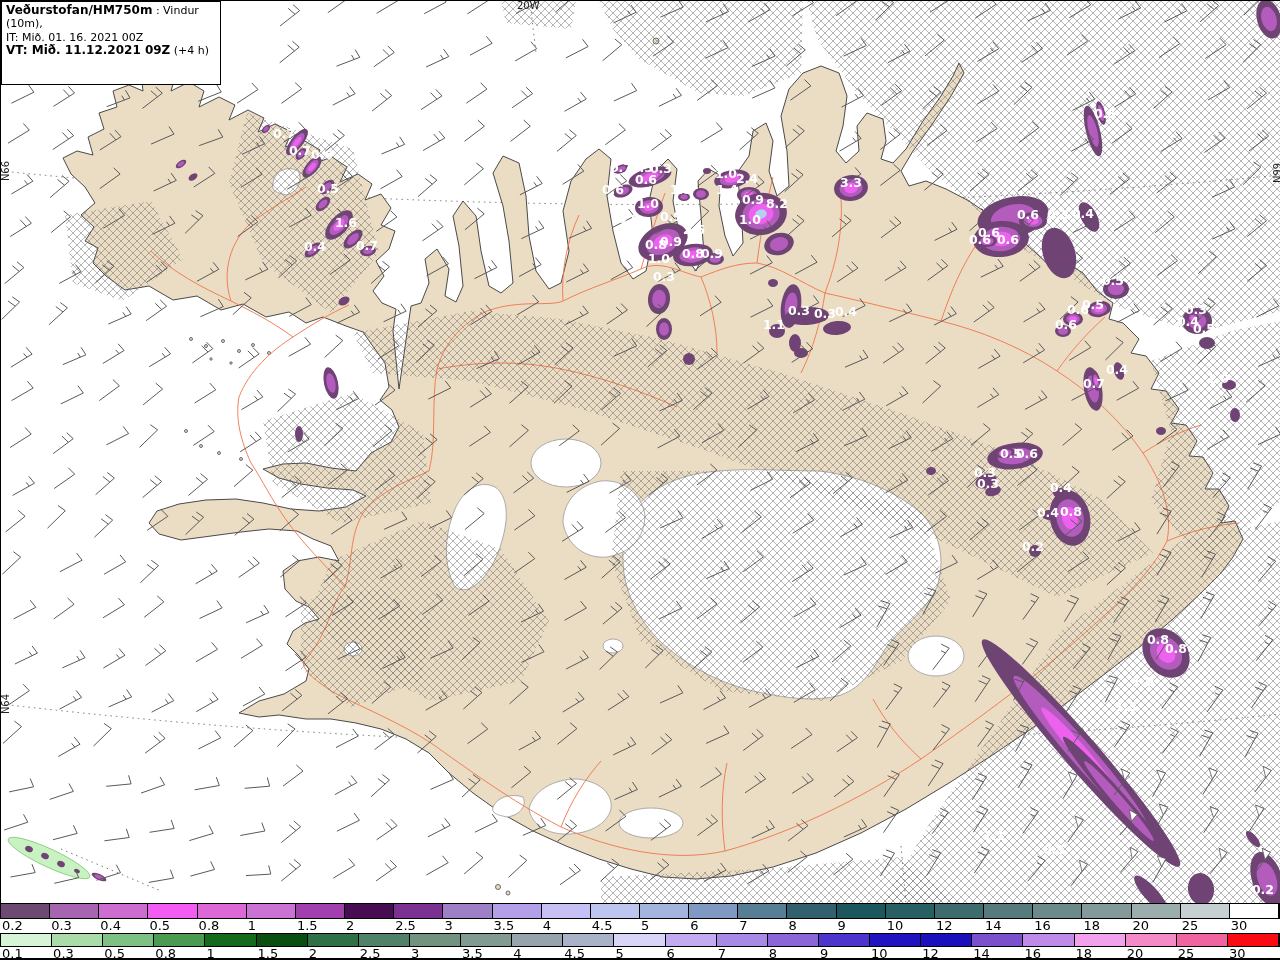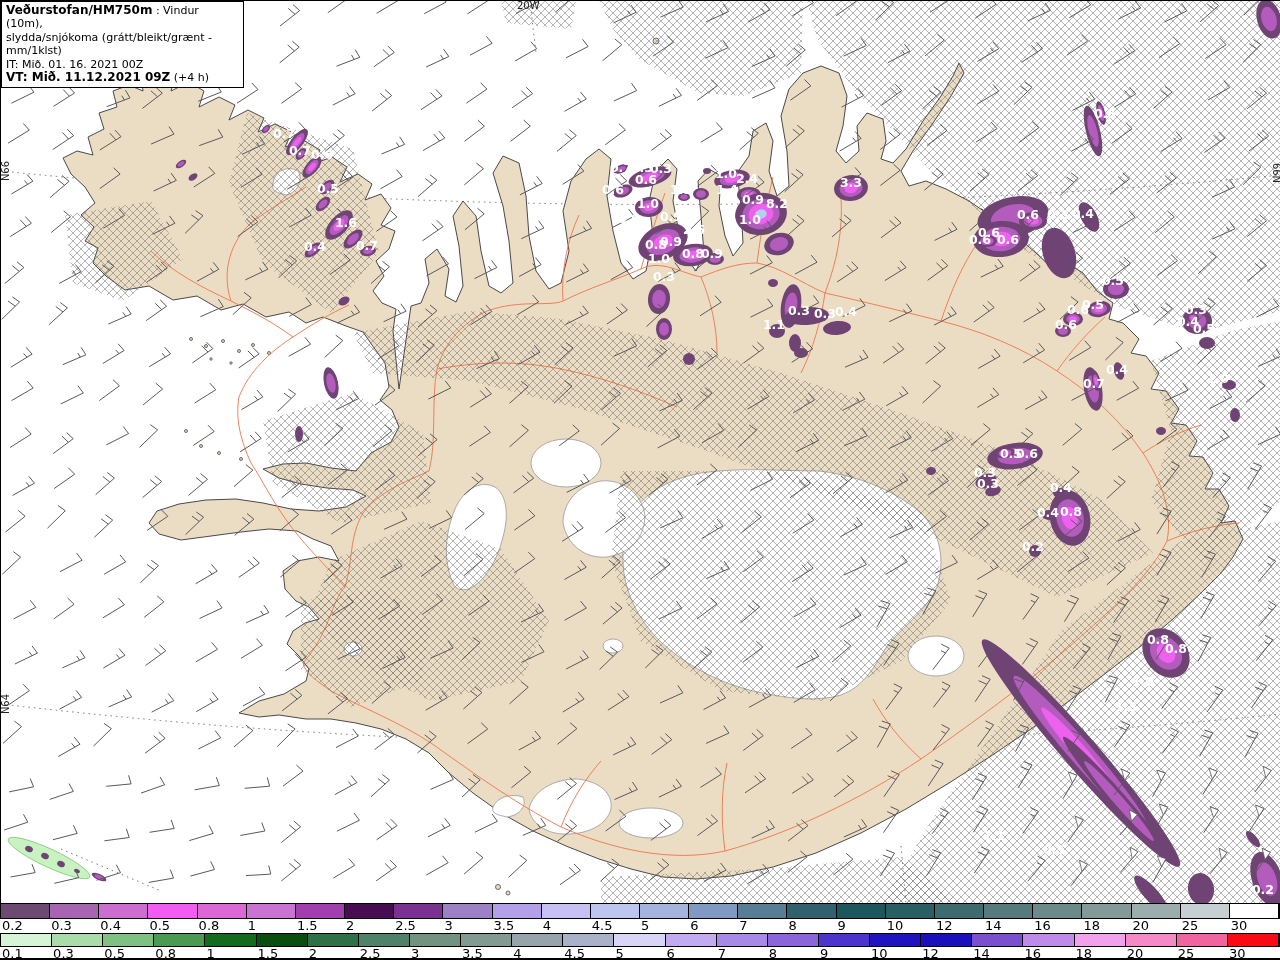--- a/index.html
+++ b/index.html
@@ -1,21 +1,21 @@
 <!DOCTYPE html>
 <html><head>
 <meta charset="utf-8">
 <style>
   html,body{margin:0;padding:0;background:#888;}
   *{box-sizing:border-box;}
   .screen{position:relative;width:1280px;height:960px;background:#fff;overflow:hidden;
           font-family:"DejaVu Sans",sans-serif;}
   .mapwrap{position:absolute;left:0;top:0;width:1280px;height:903px;border:1px solid #000;}
   svg{display:block;font-family:"DejaVu Sans",sans-serif;}
-  .titlebox{position:absolute;left:0;top:0;width:243px;min-height:84px;background:#fff;
+  .titlebox{position:absolute;left:0;top:0;width:220px;min-height:84px;background:#fff;
             border:1px solid #000;padding:2px 4px 3px 4px;font-size:11px;line-height:13.4px;color:#000;z-index:30;}
   .titlebox b{font-size:12px;}
   .bars{position:absolute;left:0;top:903px;width:1280px;height:57px;background:#fff;}
   .bar{position:relative;width:1280px;border:1px solid #000;}
   .bar1{height:16px;}
   .bar2{height:14px;}
   .seg{position:absolute;top:0;height:100%;border-right:1px solid #000;}
   .lblrow{position:relative;width:1280px;background:#fff;}
   .lblrow1{height:14px;}
   .lblrow2{height:28px;}
@@ -394,21 +394,20 @@
       <g class="edge-label">
         <text x="516" y="8">20W</text>
         <text transform="rotate(-90 8 170)" x="8" y="170" text-anchor="middle">N66</text>
         <text transform="rotate(-90 8 703)" x="8" y="703" text-anchor="middle">N64</text>
         <text transform="rotate(90 1272 172)" x="1272" y="172" text-anchor="middle">66N</text>
       </g>
     </svg>
 
     <div class="titlebox">
       <div><b>Veðurstofan/HM750m</b><span> : Vindur (10m),</span></div>
-      <div>slydda/snjókoma (grátt/bleikt/grænt - mm/1klst)</div>
       <div>IT: Mið. 01. 16. 2021 00Z</div>
       <div><b>VT: Mið. 11.12.2021 09Z</b><span> (+4 h)</span></div>
     </div>
   </div>
 
   <div class="bars">
     <div class="bar bar1" id="bar-top">
         <div class="seg" style="left: 0px; width: 49.1538px; background: rgb(109, 74, 114);"></div>
         <div class="seg" style="left: 49.1538px; width: 49.1538px; background: rgb(167, 101, 177);"></div>
         <div class="seg" style="left: 98.3077px; width: 49.1538px; background: rgb(203, 110, 208);"></div>

